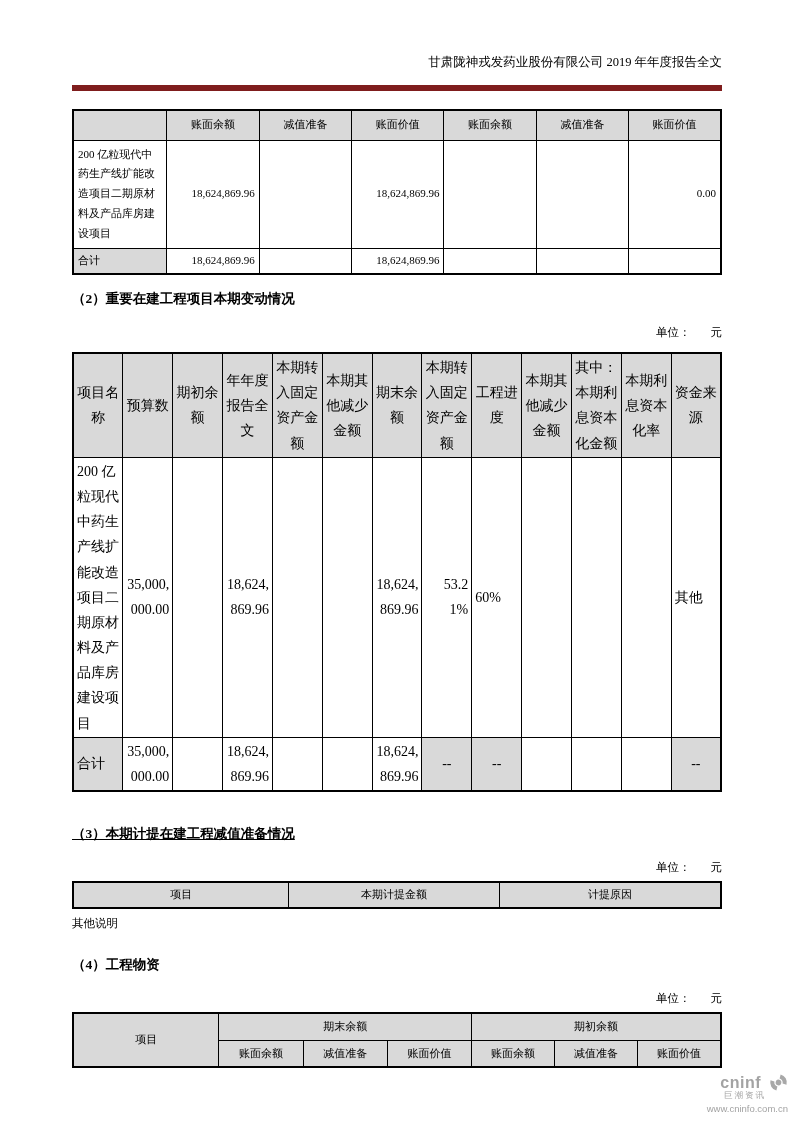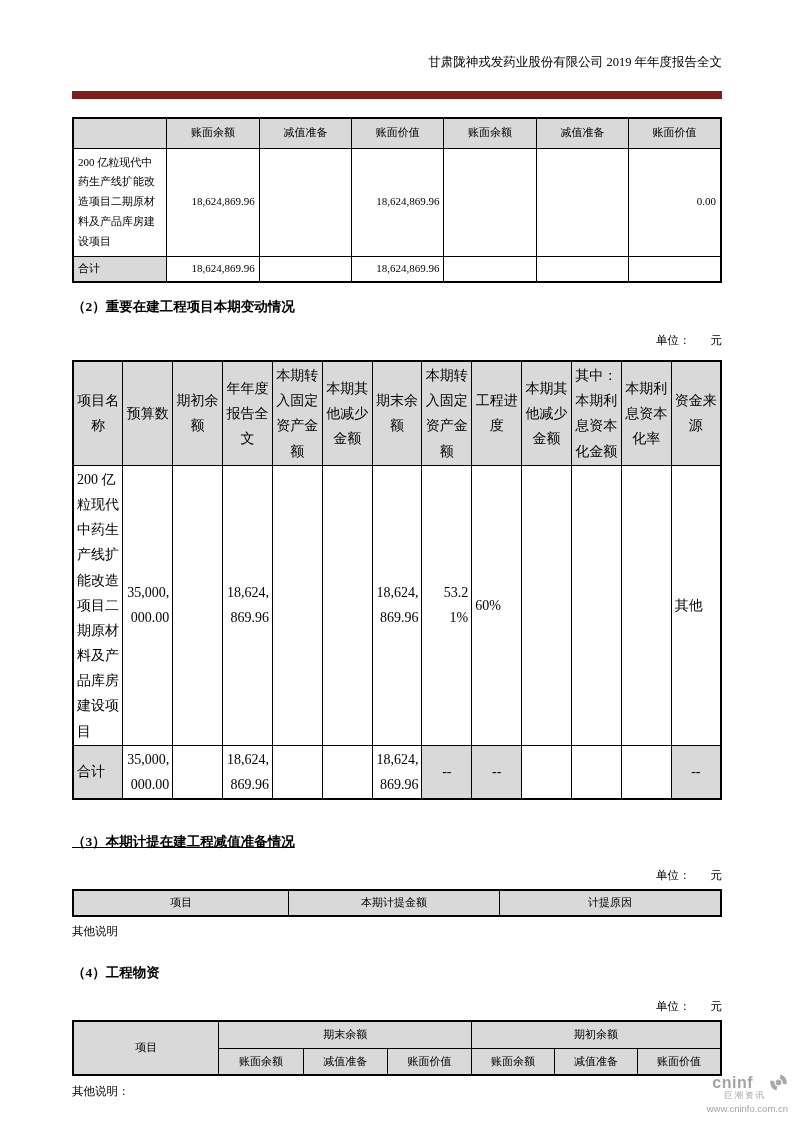--- a/index.html
+++ b/index.html
@@ -4,22 +4,22 @@
 <style>
   * { margin:0; padding:0; box-sizing:border-box; }
   body {
     width:793px; height:1122px; background:#ffffff; color:#000;
     font-family:"Liberation Serif","DejaVu Serif",serif;
     position:relative; overflow:hidden;
   }
   .content { padding:0 71px 0 72px; }
 
   .doc-header {
-    padding-top:54px; padding-bottom:21px; text-align:right;
-    font-size:12.5px; line-height:16px; border-bottom:8px solid #7f1d1d;
+    padding-top:54px; padding-bottom:15px; text-align:right;
+    font-size:12.5px; line-height:16px; border-bottom:6px solid #7f1d1d;
   }
 
   table { width:100%; border-collapse:collapse; table-layout:fixed; border:2px solid #000; }
   td {
     border:1px solid #000; font-size:11px; line-height:1.8;
     padding:1px 4px; vertical-align:middle; overflow:hidden;
     word-wrap:break-word;
   }
   .hd { background:#d9d9d9; text-align:center; }
   .g  { background:#d9d9d9; }
@@ -55,21 +55,21 @@
   .note { margin-top:7px; font-size:11.5px; line-height:14px; }
   .note4 { margin-top:8px; }
 
   .pagenum { margin-top:56px; text-align:right; padding-right:8px; font-size:11px; line-height:14px; }
 
   .logo {
     position:absolute; right:5px; top:1073px; width:110px;
     color:#a3a3a3; text-align:right;
     font-family:"Liberation Sans","DejaVu Sans",sans-serif;
   }
-  .logo-row { display:flex; align-items:center; justify-content:flex-end; gap:16px; }
+  .logo-row { display:flex; align-items:center; justify-content:flex-end; gap:8px; }
   .logo-brand { font-size:16px; font-weight:bold; letter-spacing:0.5px; color:#a3a3a3; }
   .logo-cn { font-size:8.5px; letter-spacing:2px; padding-right:22px; margin-top:-2px; }
   .logo-url { font-size:9.5px; margin-top:1px; }
   .swirl { width:19px; height:19px; transform:rotate(15deg); }
 </style>
 </head>
 <body>
 
 <div class="content">
 
@@ -231,21 +231,20 @@
       <tr class="rh">
         <td class="hd">账面余额</td>
         <td class="hd">减值准备</td>
         <td class="hd">账面价值</td>
         <td class="hd">账面余额</td>
         <td class="hd">减值准备</td>
         <td class="hd">账面价值</td>
       </tr>
     </tbody>
   </table>
-  <div class="note note4">其他说明：</div>
 
   <div class="pagenum">162</div>
 </div>
 
 <div class="logo">
   <div class="logo-row">
     <span class="logo-brand">cninf</span>
     <svg class="swirl" viewBox="0 0 24 24">
       <path d="M12 1.5a10.5 10.5 0 0 1 10.5 10.5h-5.2A5.3 5.3 0 0 0 12 6.7z" fill="#a8a8a8"></path>
       <path d="M12 22.5A10.5 10.5 0 0 1 1.5 12h5.2a5.3 5.3 0 0 0 5.3 5.3z" fill="#a8a8a8"></path>

